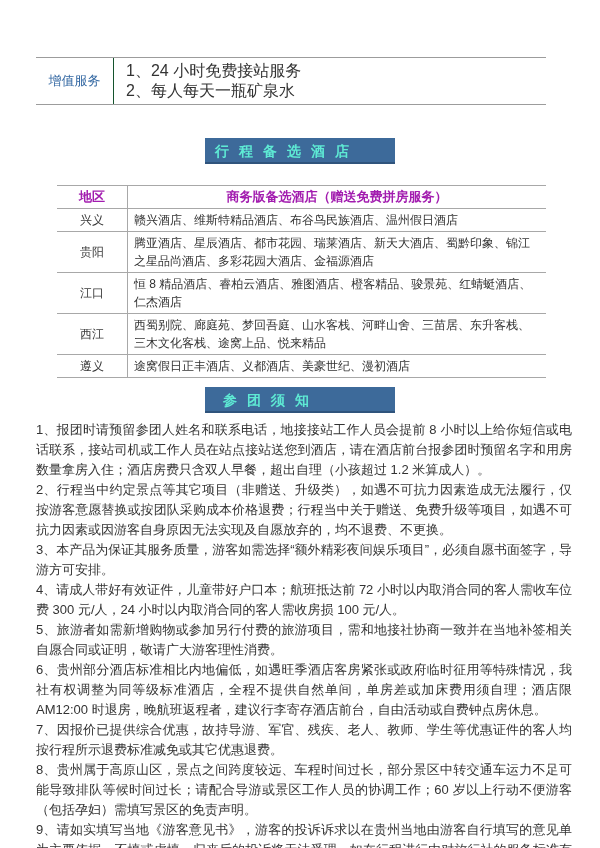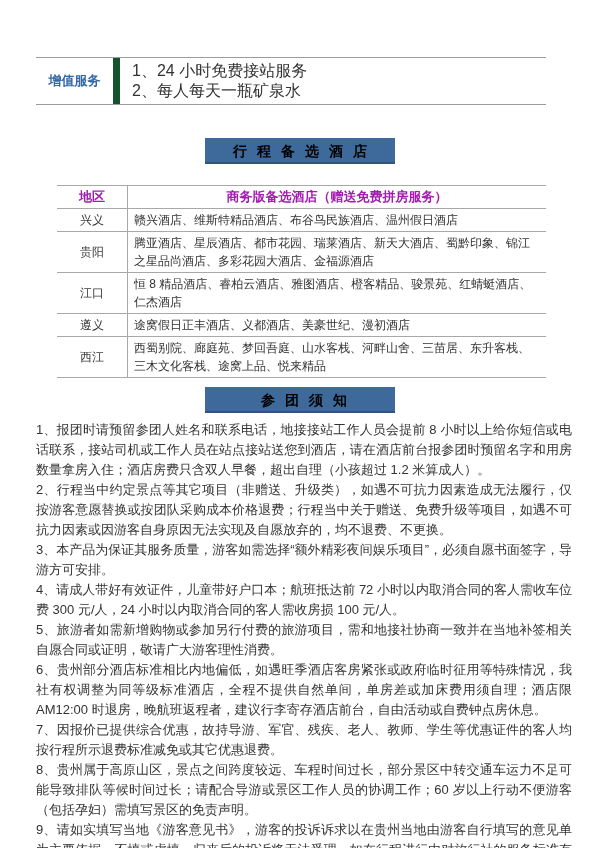--- a/index.html
+++ b/index.html
@@ -22,45 +22,44 @@
     border-top: 1px solid #9c9c9c;
     border-bottom: 1px solid #9c9c9c;
     min-height: 46px;
   }
   .va-label {
     width: 77px;
     display: flex;
     align-items: center;
     justify-content: center;
     font-size: 13px;
-    font-weight: bold;
+    font-weight: normal;
     color: #3569a3;
-    border-right: 7px solid #14532d;
+    border-right: 1px solid #14532d;
     flex: none;
   }
   .va-content {
     flex: 1;
     padding: 3px 0 3px 12px;
     font-size: 16px;
   }
   .va-content p { margin: 0; line-height: 20px; }
 
   
   .banner {
     width: 190px;
     height: 26px;
     margin: 0 auto;
     background: #3d6a9a;
     border-bottom: 2px solid #2f547c;
-    color: #000000;
+    color: #5eead4;
     font-size: 14px;
     font-weight: bold;
     letter-spacing: 10px;
     text-indent: 10px;
-    text-align: center;
     line-height: 26px;
     box-sizing: border-box;
   }
   .banner-hotels { margin-top: 33px; }
   .banner-notice { margin-top: 9px; padding-left: 8px; }
 
   
   table.hotels {
     border-collapse: collapse;
     margin: 21px 54px 0 57px;
@@ -129,27 +128,27 @@
     <td class="hotels-list">腾亚酒店、星辰酒店、都市花园、瑞莱酒店、新天大酒店、蜀黔印象、锦江之星品尚酒店、多彩花园大酒店、金福源酒店</td>
   </tr>
 
 
   <tr>
     <td class="region">江口</td>
     <td class="hotels-list">恒 8 精品酒店、睿柏云酒店、雅图酒店、橙客精品、骏景苑、红蜻蜓酒店、仁杰酒店</td>
   </tr>
 
   <tr>
-    <td class="region">遵义</td>
-    <td class="hotels-list">途窝假日正丰酒店、义都酒店、美豪世纪、漫初酒店</td>
+    <td class="region">西江</td>
+    <td class="hotels-list">西蜀别院、廊庭苑、梦回吾庭、山水客栈、河畔山舍、三苗居、东升客栈、三木文化客栈、途窝上品、悦来精品</td>
   </tr>
 
   <tr>
-    <td class="region">西江</td>
-    <td class="hotels-list">西蜀别院、廊庭苑、梦回吾庭、山水客栈、河畔山舍、三苗居、东升客栈、三木文化客栈、途窝上品、悦来精品</td>
+    <td class="region">遵义</td>
+    <td class="hotels-list">途窝假日正丰酒店、义都酒店、美豪世纪、漫初酒店</td>
   </tr>
 </tbody>
   </table>
 
   <div class="banner banner-notice">参团须知</div>
 
   <div class="notes">
   <p>1、报团时请预留参团人姓名和联系电话，地接接站工作人员会提前 8 小时以上给你短信或电话联系，接站司机或工作人员在站点接站送您到酒店，请在酒店前台报参团时预留名字和用房数量拿房入住；酒店房费只含双人早餐，超出自理（小孩超过 1.2 米算成人）。</p>
 
   <p>2、行程当中约定景点等其它项目（非赠送、升级类），如遇不可抗力因素造成无法履行，仅按游客意愿替换或按团队采购成本价格退费；行程当中关于赠送、免费升级等项目，如遇不可抗力因素或因游客自身原因无法实现及自愿放弃的，均不退费、不更换。</p>

